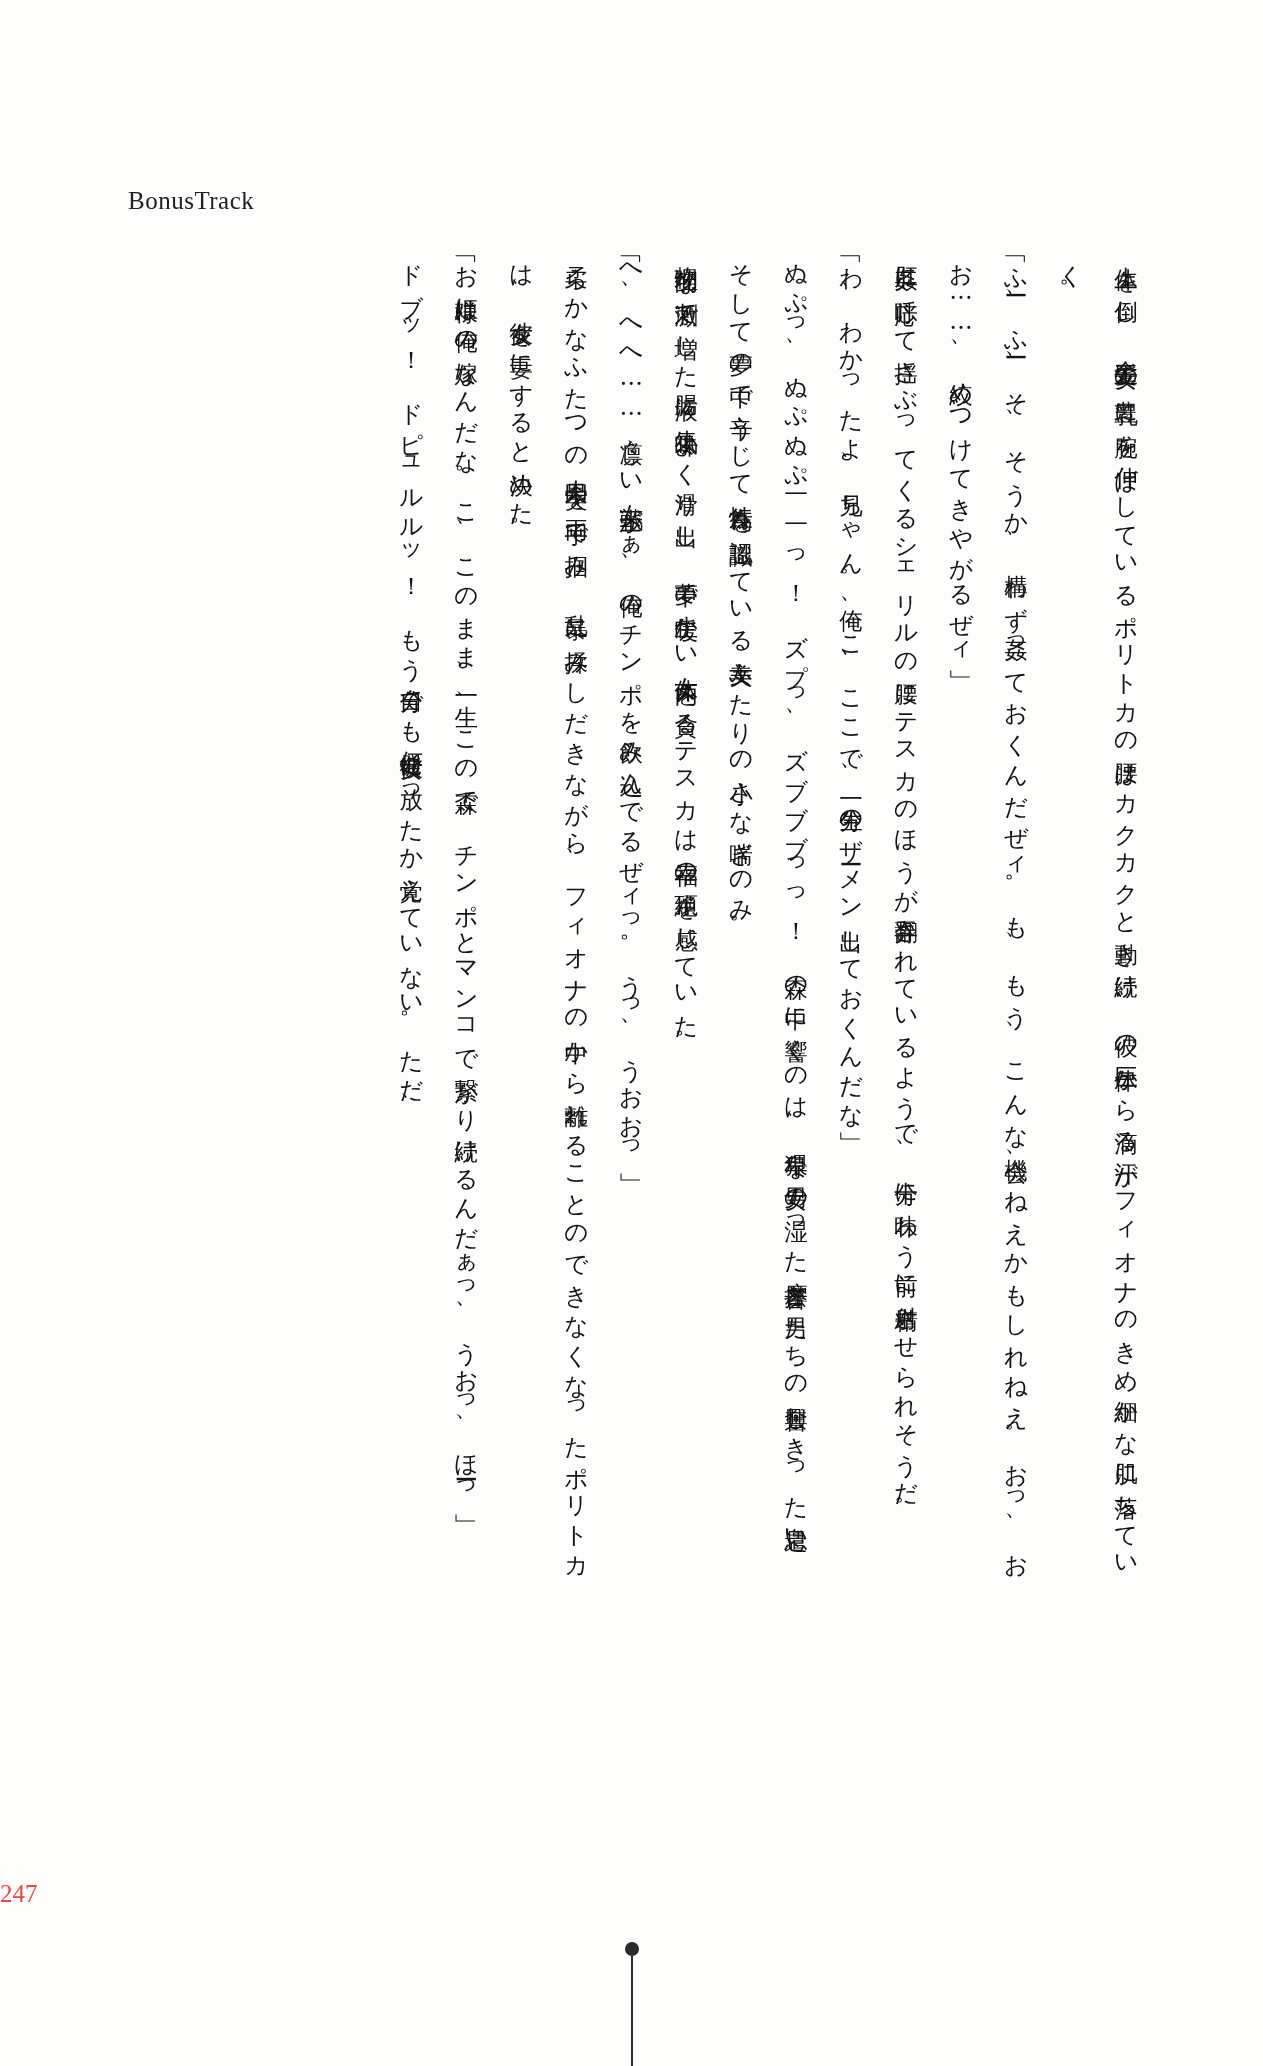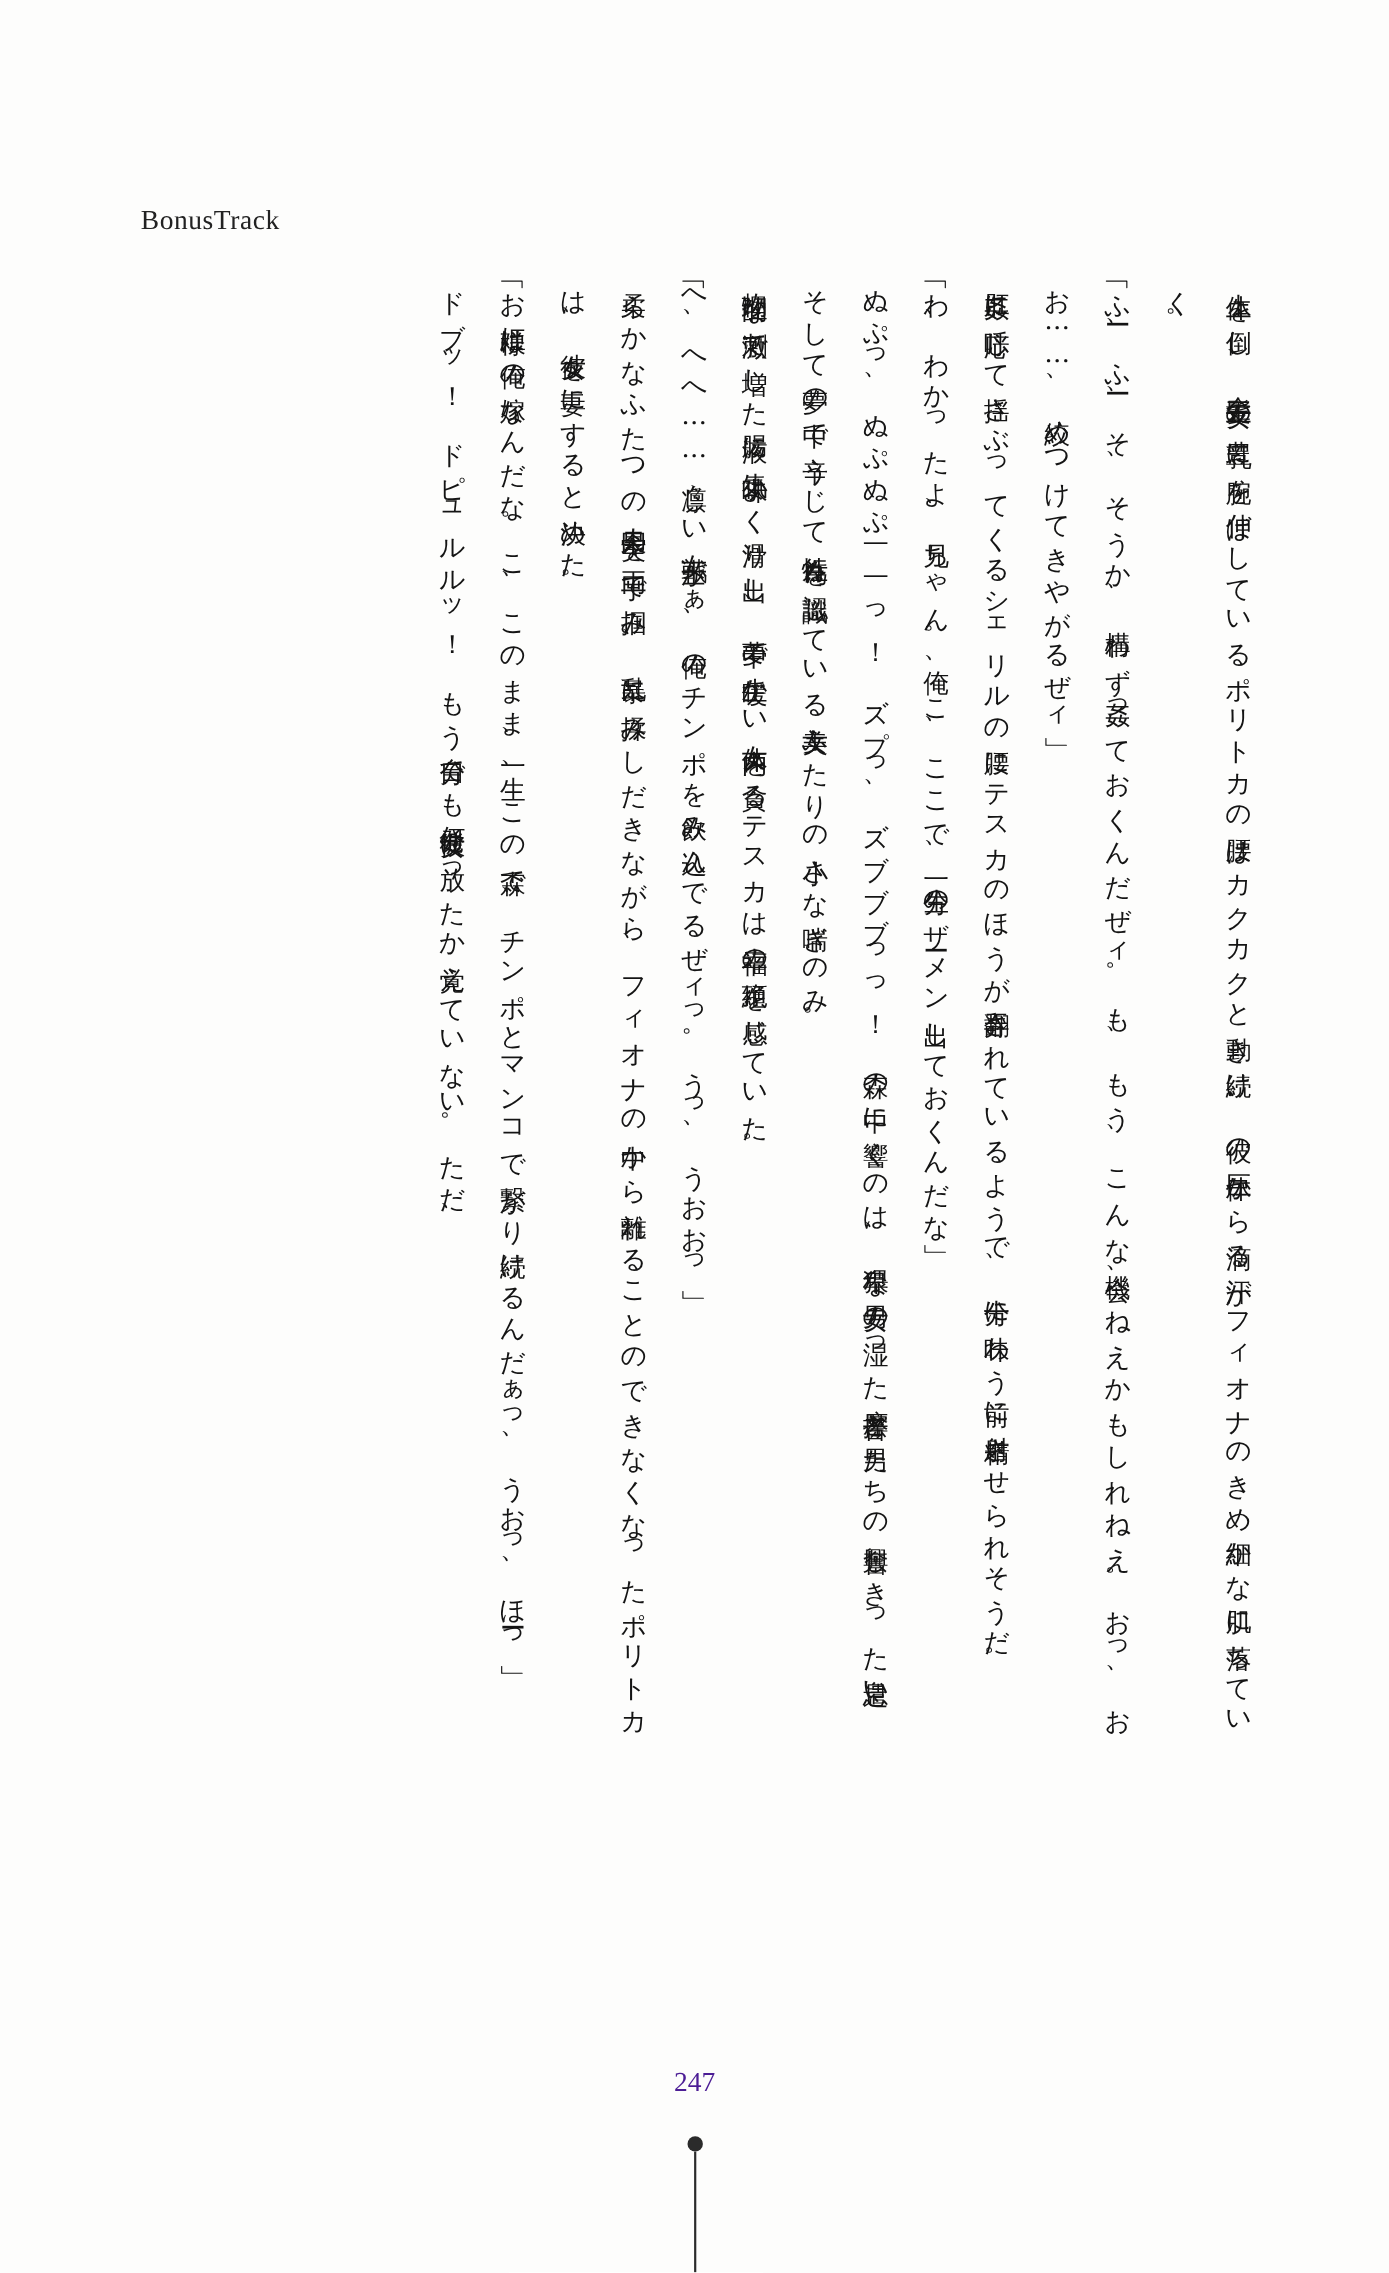--- a/index.html
+++ b/index.html
@@ -52,24 +52,23 @@
   .vtext p {
     margin: 0;
     padding: 0;
     text-indent: 0;
   }
   .folio {
     position: absolute;
     left: 0;
     right: 0;
     top: 1880px;
-    text-align: center;
     font-family: "Liberation Serif", "DejaVu Serif", serif;
     font-size: 25px;
-    color: #4c1d95;
+    color: #ef4444;
   }
   .spine-mark {
     position: absolute;
     left: 50%;
     transform: translateX(-50%);
     top: 1942px;
     width: 14px;
     height: 14px;
     border-radius: 50%;
     background: #2b2b2b;

